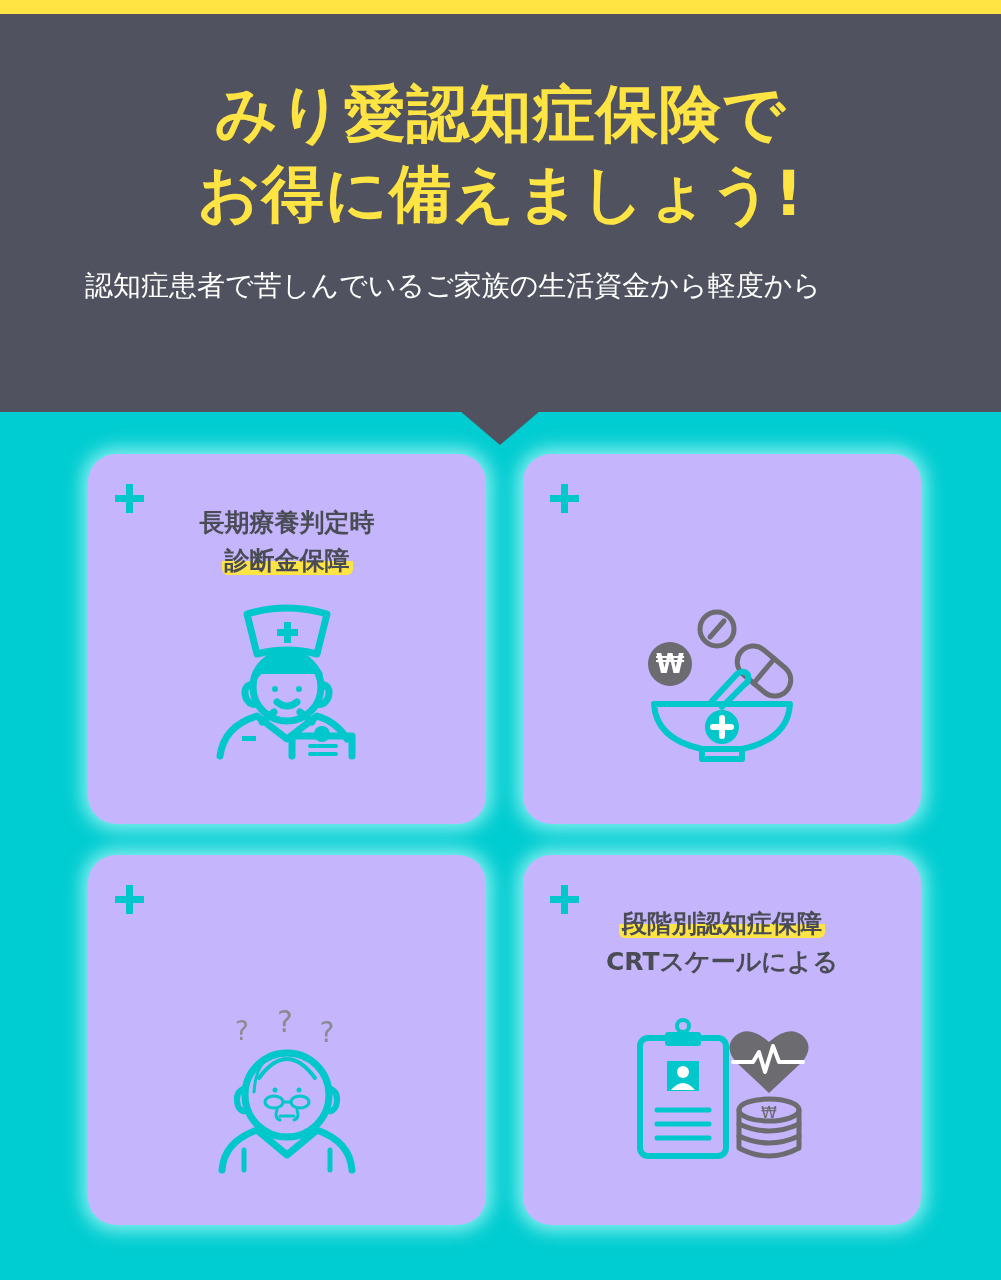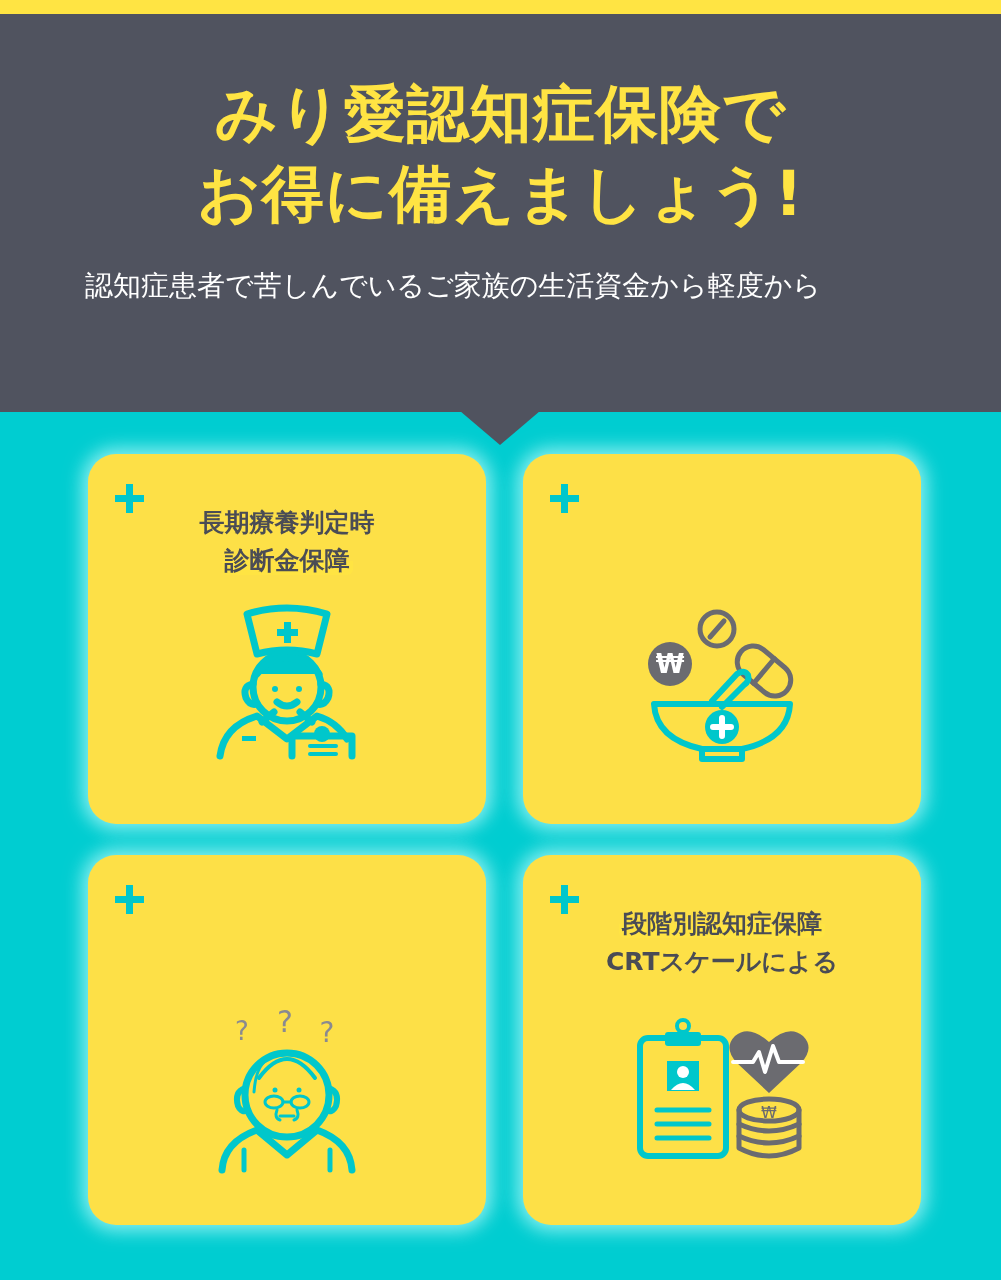--- a/index.html
+++ b/index.html
@@ -29,21 +29,21 @@
       font-weight: bold; font-size: 62px; line-height: 80px;
       letter-spacing: 1px;
     }
     .subtitle {
       position: absolute; left: 0; top: 270px; width: 882px;
       text-align: center; color: #FFFFFF;
       font-size: 28px; line-height: 32px; margin-left: 12px;
     }
     .card {
       position: absolute; width: 398px; height: 370px;
-      background: #fde047; border-radius: 28px;
+      background: #c4b5fd; border-radius: 28px;
       box-shadow: 0 0 18px 6px rgba(180, 250, 250, 0.75);
     }
     .card .plus {
       position: absolute; left: 27px; top: 30px; width: 30px; height: 30px;
     }
     .card .plus::before, .card .plus::after {
       content: ""; position: absolute; background: #00C7CB;
     }
     .card .plus::before { left: 11px; top: 0; width: 7px; height: 29px; }
     .card .plus::after  { left: 0; top: 11px; width: 29px; height: 7px; }

